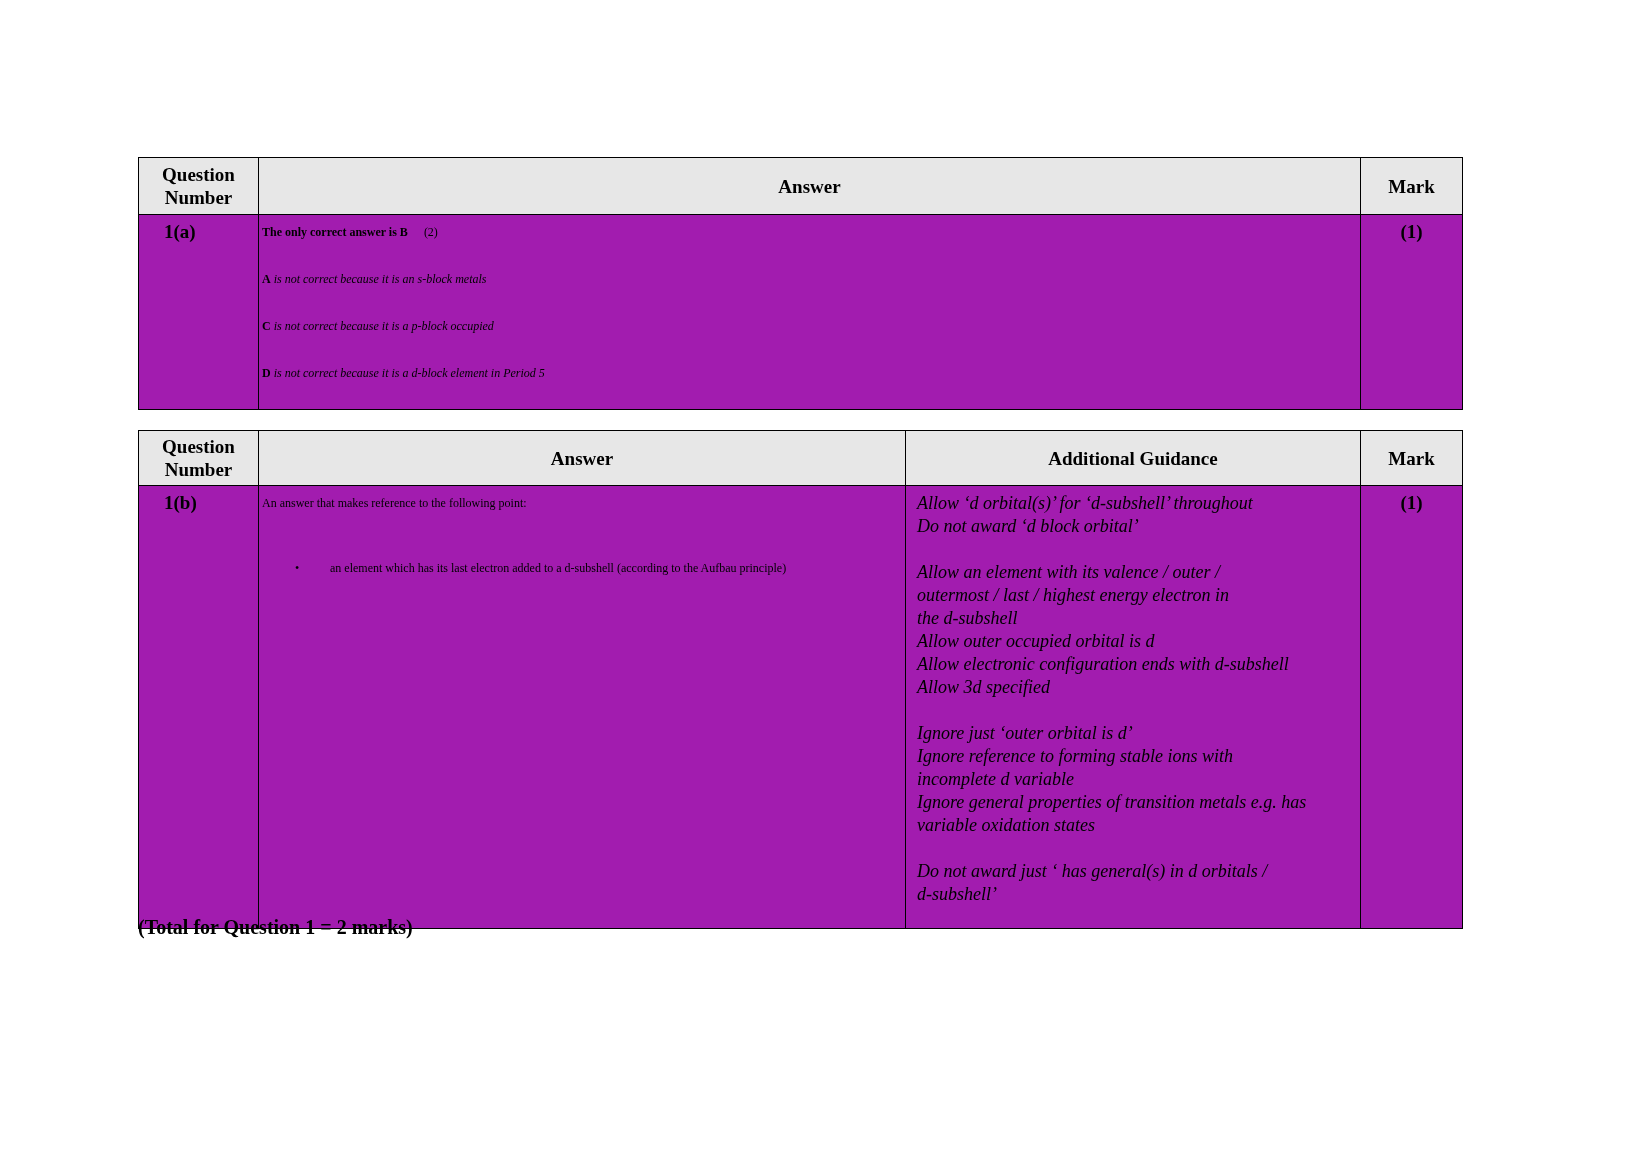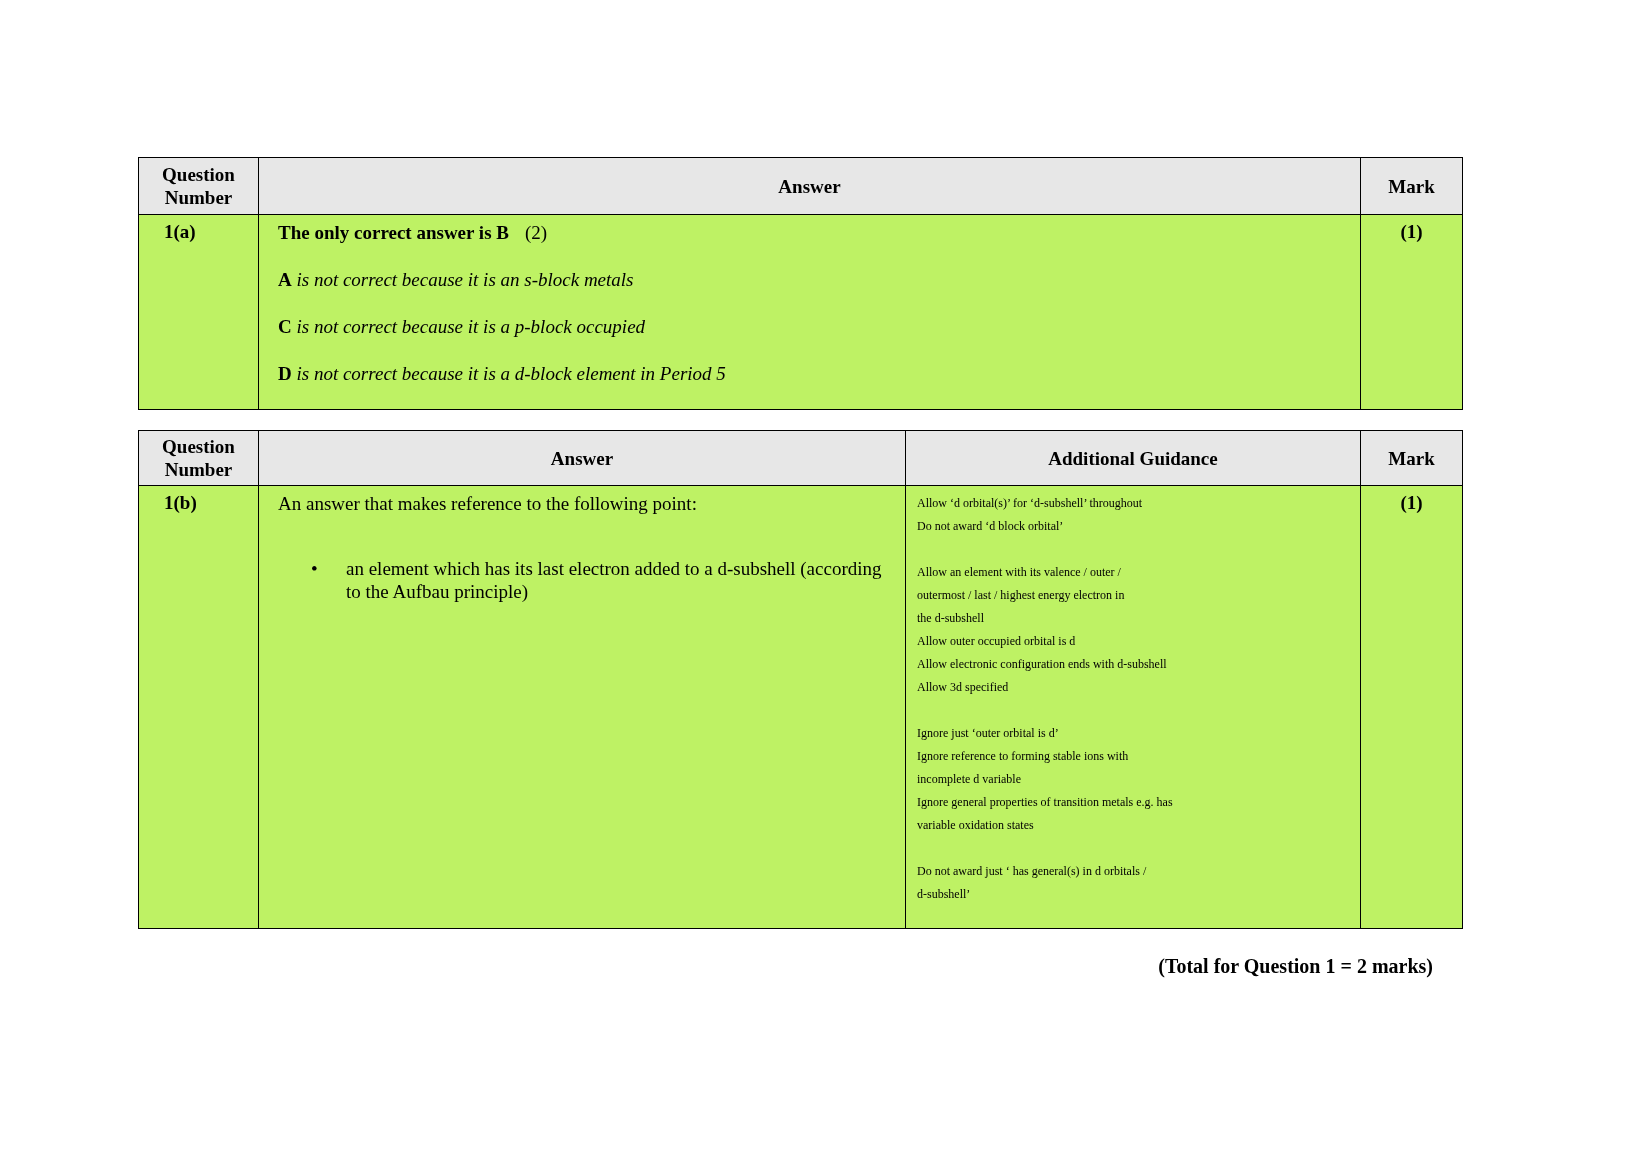--- a/index.html
+++ b/index.html
@@ -8,21 +8,21 @@
     width: 1637px; height: 1158px;
     font-family: "Liberation Serif", serif;
     color: #000;
   }
   .page { position: relative; width: 1637px; height: 1158px; background: #fff; }
 
   table.ms {
     position: absolute;
     border-collapse: collapse;
     table-layout: fixed;
-    background: #bef264;
+    background: #a21caf;
   }
   table.ms th, table.ms td {
     border: 1.5px solid #000;
   }
   table.ms th {
     background: #e7e7e7;
     font-weight: bold;
     font-size: 19px;
     text-align: center;
     vertical-align: middle;
@@ -44,45 +44,45 @@
     font-size: 19px;
     padding: 6px 6px 0 25px;
   }
   .mcell {
     font-weight: bold;
     font-size: 19px;
     text-align: center;
     padding-top: 6px;
   }
   .acell {
-    font-size: 19px;
-    padding: 6px 12px 0 19px;
+    font-size: 12px;
+    padding: 6px 12px 0 3px;
     line-height: 23px;
   }
   .gcell {
-    font-size: 12px;
+    font-size: 18px;
     padding: 6px 8px 0 11px;
     line-height: 23px;
+    font-style: italic;
   }
 
   .b { font-weight: bold; }
   .i { font-style: italic; }
   .aline { margin-bottom: 24px; }
   .note { margin-left: 16px; }
 
   .bullet-row { display: flex; margin-top: 42px; }
   .bullet-marker { width: 35px; margin-left: 33px; flex: 0 0 auto; }
   .bullet-text { flex: 1 1 auto; }
 
   .gline { min-height: 23px; line-height: 23px; }
 
   .total-line {
     position: absolute;
-    left: 138px; top: 955px; width: 1295px;
-    text-align: right;
+    left: 138px; top: 916px; width: 1295px;
     font-weight: bold;
     font-size: 20px;
   }
 </style>
 </head>
 <body>
 
 <div class="page">
 
   <table class="ms" id="table1">

